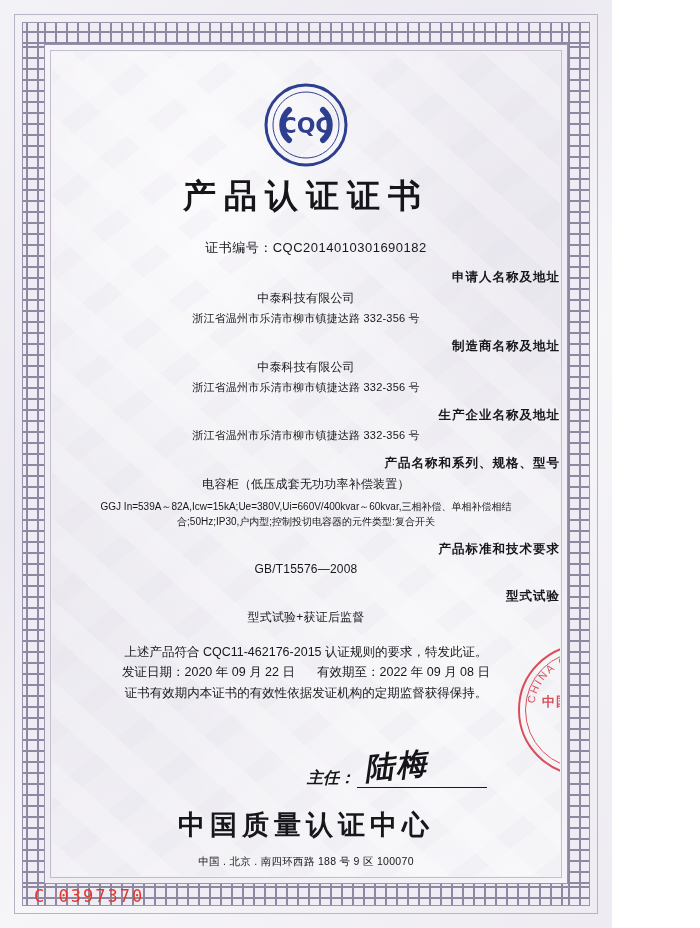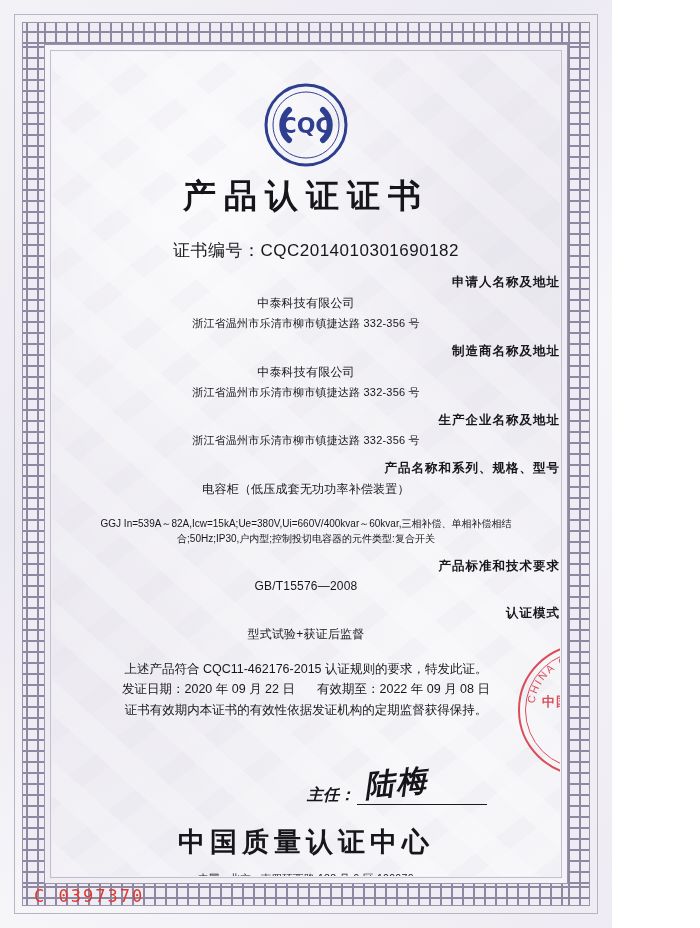--- a/index.html
+++ b/index.html
@@ -100,42 +100,42 @@
     margin-top: 6px;
     font-size: 33px;
     letter-spacing: 8px;
     font-weight: bold;
     font-family: Liberation Mono, monospace;
     color: #16161a;
   }
 
   .cert-no {
     margin-top: 20px;
-    font-size: 17px;
+    font-size: 13px;
     letter-spacing: 0.5px;
     padding-left: 20px;
   }
 
   .sec-head {
     margin-top: 12px;
     font-size: 12.5px;
     font-weight: bold;
     letter-spacing: 1px;
     text-align: right;
   }
   .sec-line {
     margin-top: 4px;
     font-size: 12px;
     letter-spacing: 0.2px;
   }
   .sec-line.small {
     font-size: 11px;
   }
   .spec {
-    margin-top: 18px;
+    margin-top: 6px;
     font-size: 10px;
     line-height: 1.5;
     padding: 0 28px;
     letter-spacing: 0;
   }
   .statement {
     margin-top: 16px;
     font-size: 12.5px;
     line-height: 1.75;
     padding: 0 34px;
@@ -286,21 +286,21 @@
       <div class="sec-head">生产企业名称及地址</div>
       <div class="sec-line small">浙江省温州市乐清市柳市镇捷达路 332-356 号</div>
 
       <div class="sec-head">产品名称和系列、规格、型号</div>
       <div class="sec-line">电容柜（低压成套无功功率补偿装置）</div>
       <div class="spec">GGJ In=539A～82A,Icw=15kA;Ue=380V,Ui=660V/400kvar～60kvar,三相补偿、单相补偿相结合;50Hz;IP30,户内型;控制投切电容器的元件类型:复合开关</div>
 
       <div class="sec-head">产品标准和技术要求</div>
       <div class="sec-line">GB/T15576—2008</div>
 
-      <div class="sec-head">认证模式</div>
+      <div class="sec-head">型式试验</div>
       <div class="sec-line">型式试验+获证后监督</div>
 
       <div class="statement">上述产品符合 CQC11-462176-2015 认证规则的要求，特发此证。</div>
 
       <div class="dates">
         <span>发证日期：</span><span>2020 年 09 月 22 日</span><span class="gap"></span><span>有效期至：</span><span>2022 年 09 月 08 日</span>
       </div>
       <div class="statement" style="margin-top:2px;">证书有效期内本证书的有效性依据发证机构的定期监督获得保持。</div>
 
       <div class="sign-row">

